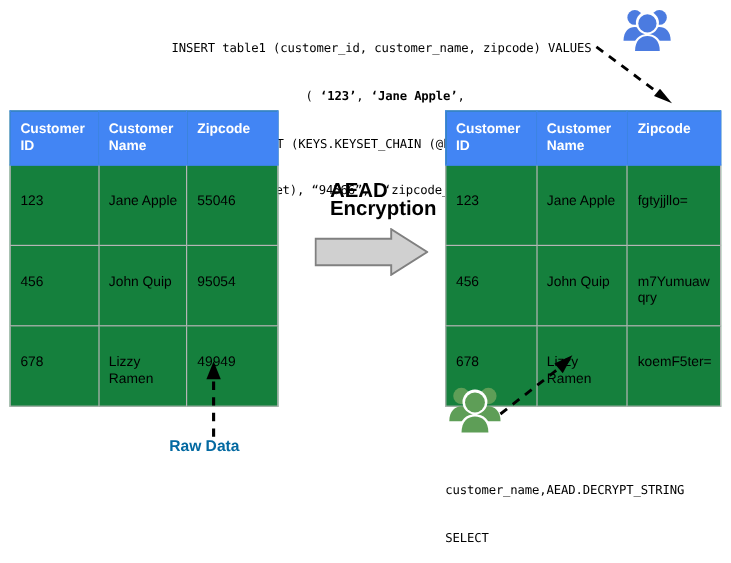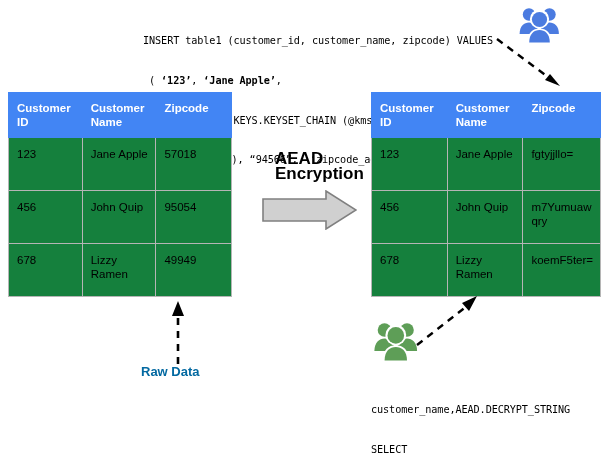--- a/index.html
+++ b/index.html
@@ -22,21 +22,21 @@
     font-family: "DejaVu Sans Mono", monospace;
     font-size: 10.2px;
     line-height: 13.2px;
     white-space: pre;
     color: #000000;
     letter-spacing: -0.1px;
   }
   #insert-sql {
     left: 141px;
     top: 8px;
-    text-align: left;
+    text-align: center;
   }
   #insert-sql .ln { display: block; }
   #insert-sql .l1 { margin-left: 2px; }
   #insert-sql .l2 { margin-left: 8px; }
   #insert-sql .l3 { margin-left: 8px; }
   #insert-sql .l4 { margin-left: 0px; }
   .bold { font-weight: bold; }
 
   #select-sql {
     left: 371px;
@@ -62,21 +62,21 @@
     background: #4285F4;
     color: #ffffff;
     font-weight: bold;
     padding: 8px 7px 8px 8px;
     border-color: #4285F4;
     height: 28px;
   }
   .dtable td {
     color: #000000;
     font-weight: normal;
-    padding: 9px 7px 9px 8px;
+    padding: 23px 7px 9px 8px;
     height: 34px;
   }
 
   #table-left  { left: 8px;   top: 92px; width: 224px; }
   #table-right { left: 371px; top: 92px; width: 230px; }
 
   .col-id   { width: 33%; }
   .col-name { width: 33%; }
   .col-zip  { width: 34%; }
 
@@ -157,21 +157,21 @@
     <tr>
       <th class="col-id">Customer ID</th>
       <th class="col-name">Customer Name</th>
       <th class="col-zip">Zipcode</th>
     </tr>
   </thead>
   <tbody>
     <tr>
       <td>123</td>
       <td>Jane Apple</td>
-      <td>57018</td>
+      <td>55046</td>
     </tr>
     <tr>
       <td>456</td>
       <td>John Quip</td>
       <td>95054</td>
     </tr>
     <tr>
       <td>678</td>
       <td>Lizzy Ramen</td>
       <td>49949</td>

